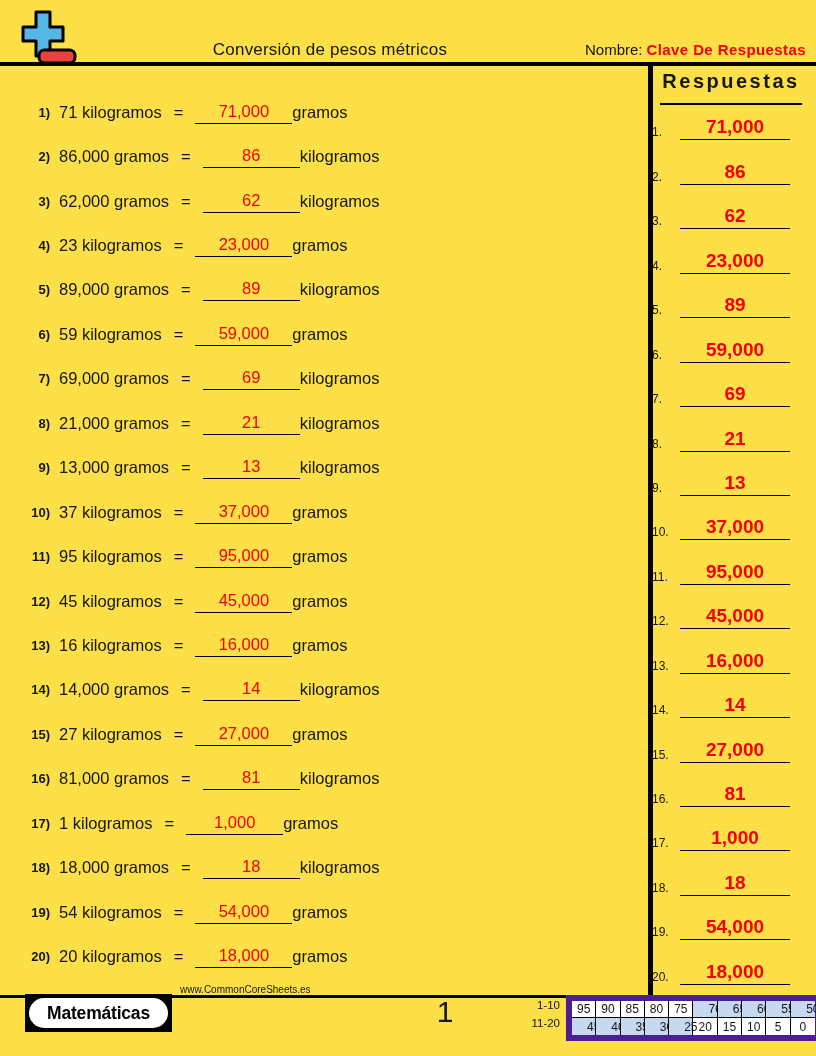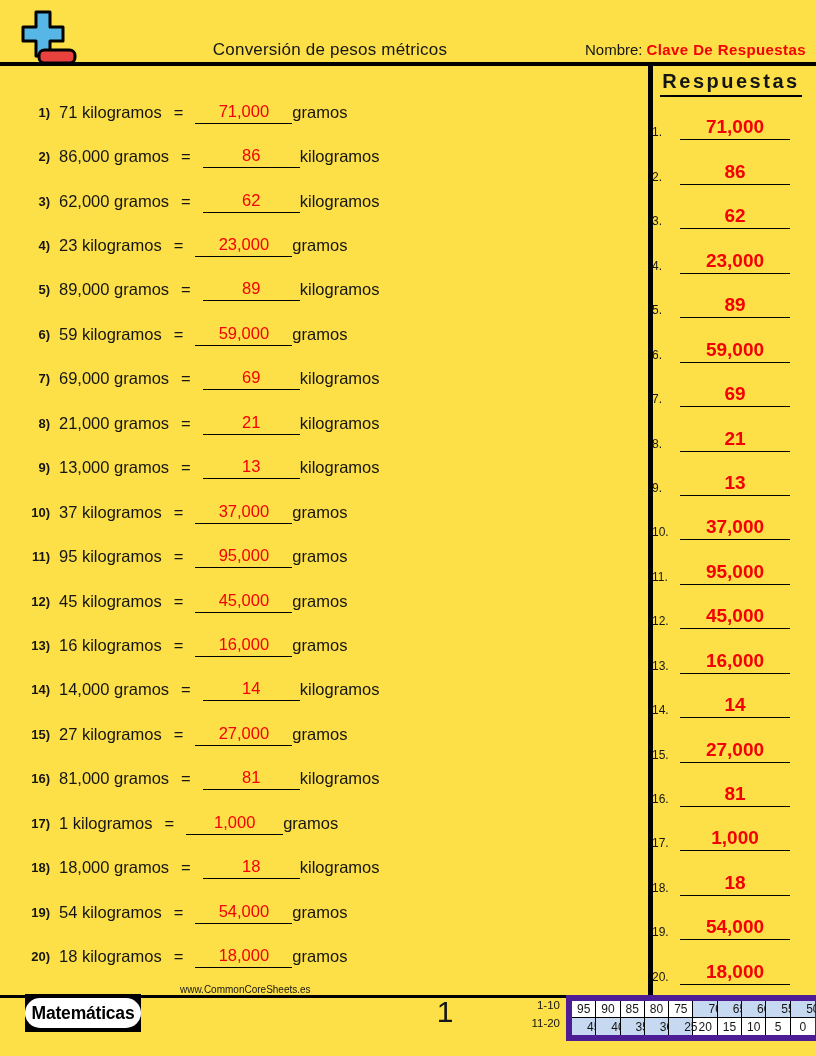--- a/index.html
+++ b/index.html
@@ -48,36 +48,36 @@
   
   .divider{
     position:absolute;left:648px;top:66px;height:930px;width:3px;
     border-left:2px solid #000;border-right:3.5px solid #000;
   }
 
   
   .answers-title-wrap{position:absolute;left:656px;top:70px;width:150px;text-align:center;}
   .answers-title{
     display:inline-block;font-size:20px;font-weight:bold;letter-spacing:2.5px;
-    border-bottom:2.5px solid #000;padding:0 2px 2px 2px;
+    border-bottom:2.5px solid #000;padding:0 2px 10px 2px;
   }
   .answer-list{position:absolute;left:650px;top:96px;width:145px;}
   .answer-row{height:44.45px;display:flex;align-items:flex-end;}
   .a-num{flex:none;width:30px;font-size:12px;padding:0 0 1px 2px;}
   .a-blank{
     flex:none;width:110px;text-align:center;
     border-bottom:1.4px solid #000;
     color:var(--accent-red);font-weight:bold;font-size:19px;
     line-height:22px;padding-bottom:1px;
   }
 
   
   .footer-rule{position:absolute;left:0;top:995px;width:816px;height:3px;background:#000;}
   .brand-box{
-    position:absolute;left:25px;top:994px;width:116px;height:38px;background:#000;
+    position:absolute;left:25px;top:994px;width:147px;height:38px;background:#000;
     display:flex;align-items:center;justify-content:center;
   }
   .brand-pill{
     background:#fff;border-radius:15px;width:139px;height:30px;
     display:flex;align-items:center;justify-content:center;
     font-weight:bold;font-size:17.5px;color:#000;letter-spacing:-.2px;
   }
   .site{position:absolute;left:180px;top:984px;font-size:10px;}
   .page-num{position:absolute;left:420px;top:995px;width:50px;text-align:center;font-size:30px;font-weight:400;}
   .score-labels{position:absolute;left:500px;top:997px;width:60px;text-align:right;font-size:11.5px;}
@@ -261,21 +261,21 @@
       <div class="problem-row">
         <span class="p-num">19)</span>
         <span class="p-given">54 kilogramos</span>
         <span class="p-eq">=</span>
         <span class="p-blank">54,000</span>
         <span class="p-unit">gramos</span>
       </div>
 
       <div class="problem-row">
         <span class="p-num">20)</span>
-        <span class="p-given">18 kilogramos</span>
+        <span class="p-given">20 kilogramos</span>
         <span class="p-eq">=</span>
         <span class="p-blank">18,000</span>
         <span class="p-unit">gramos</span>
       </div>
     </div>
 
   <div class="divider"></div>
 
   <div class="answers-title-wrap">
     <span class="answers-title">Respuestas</span>

